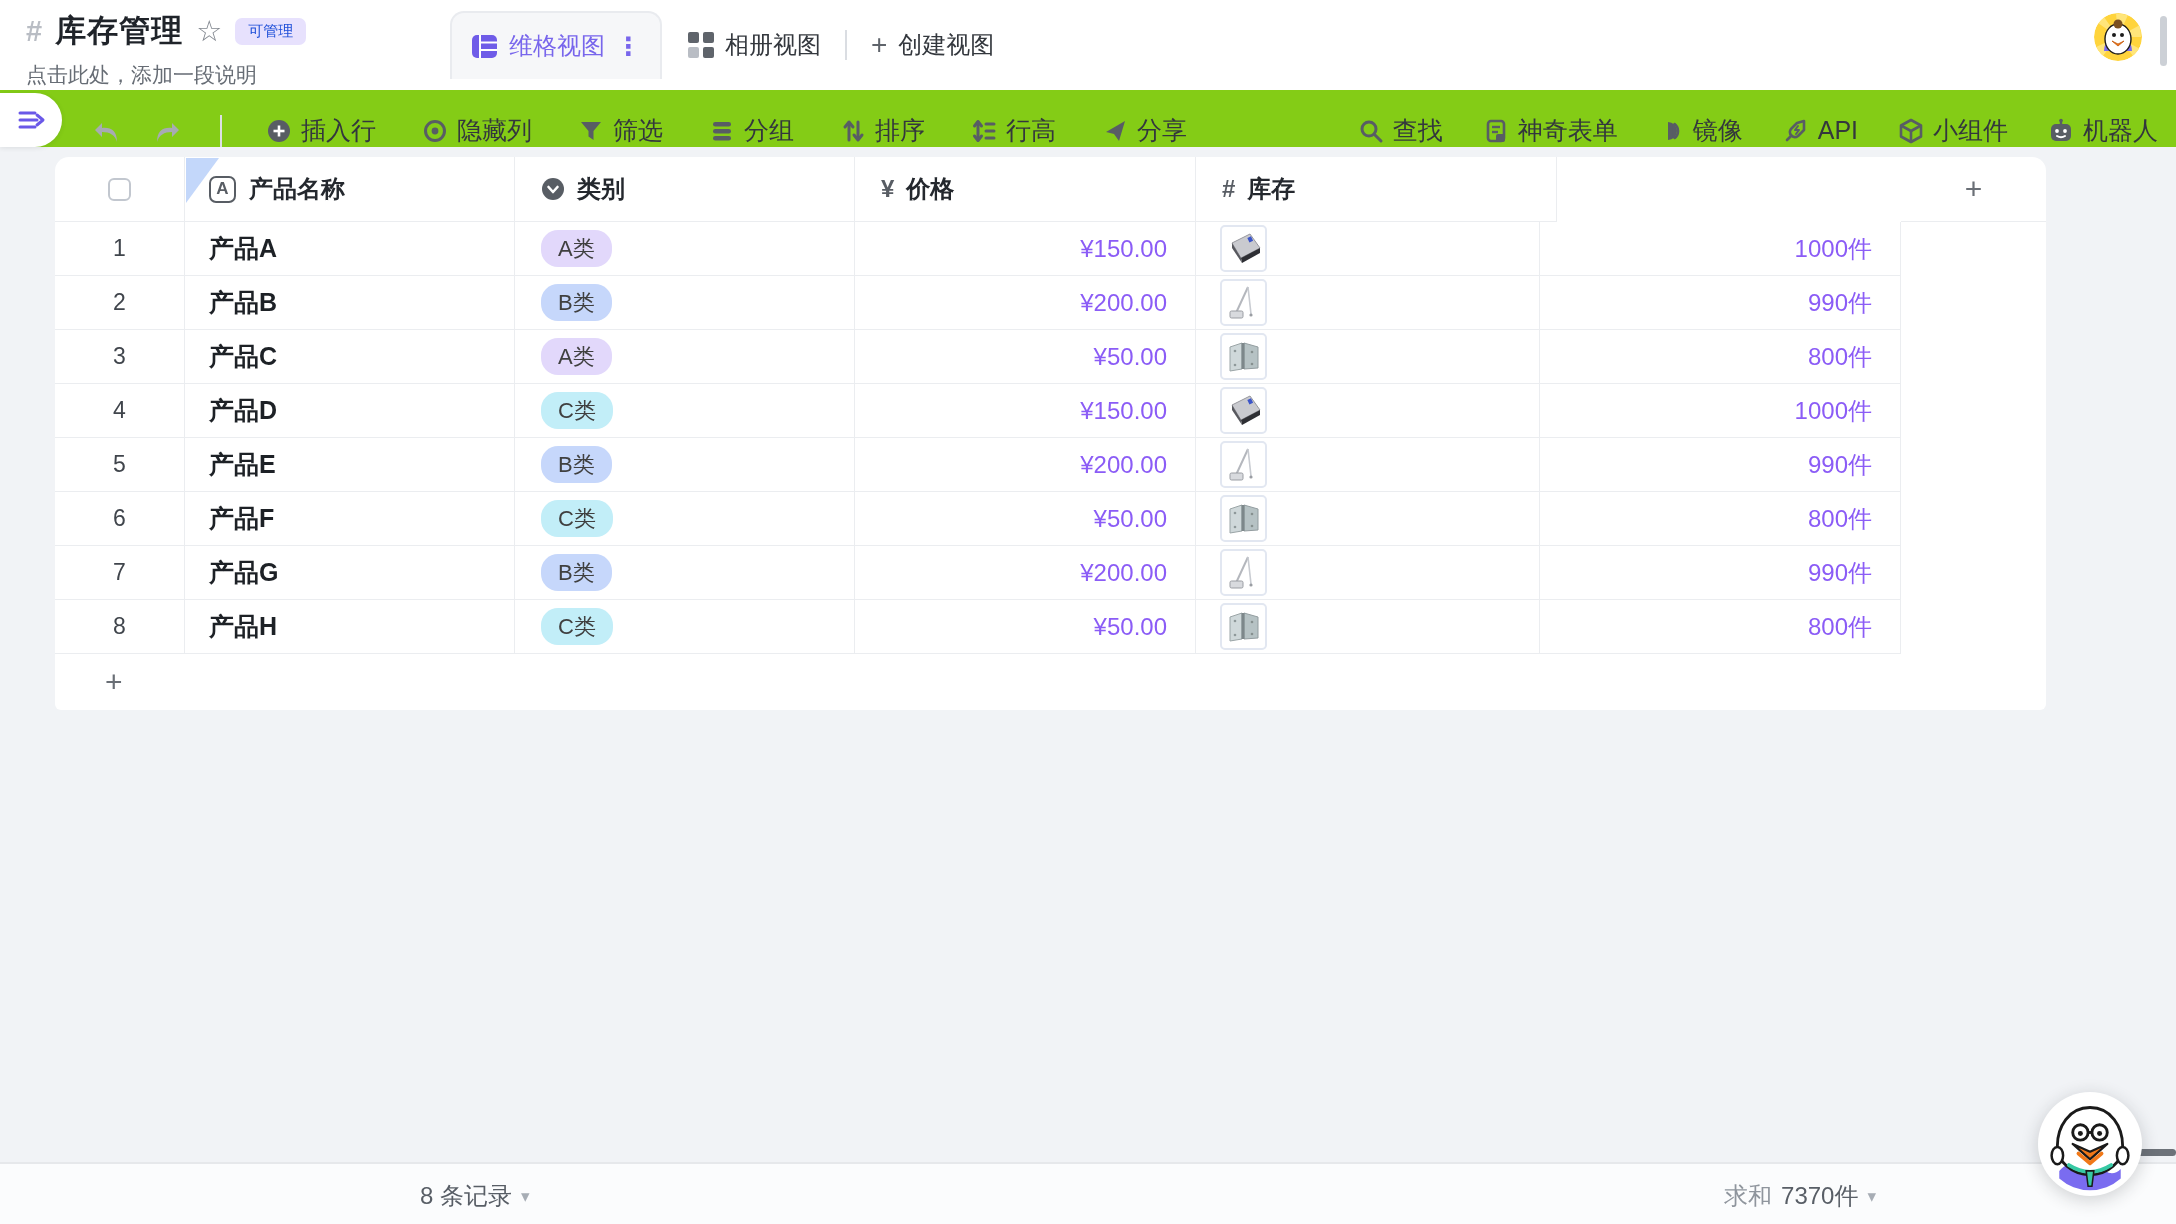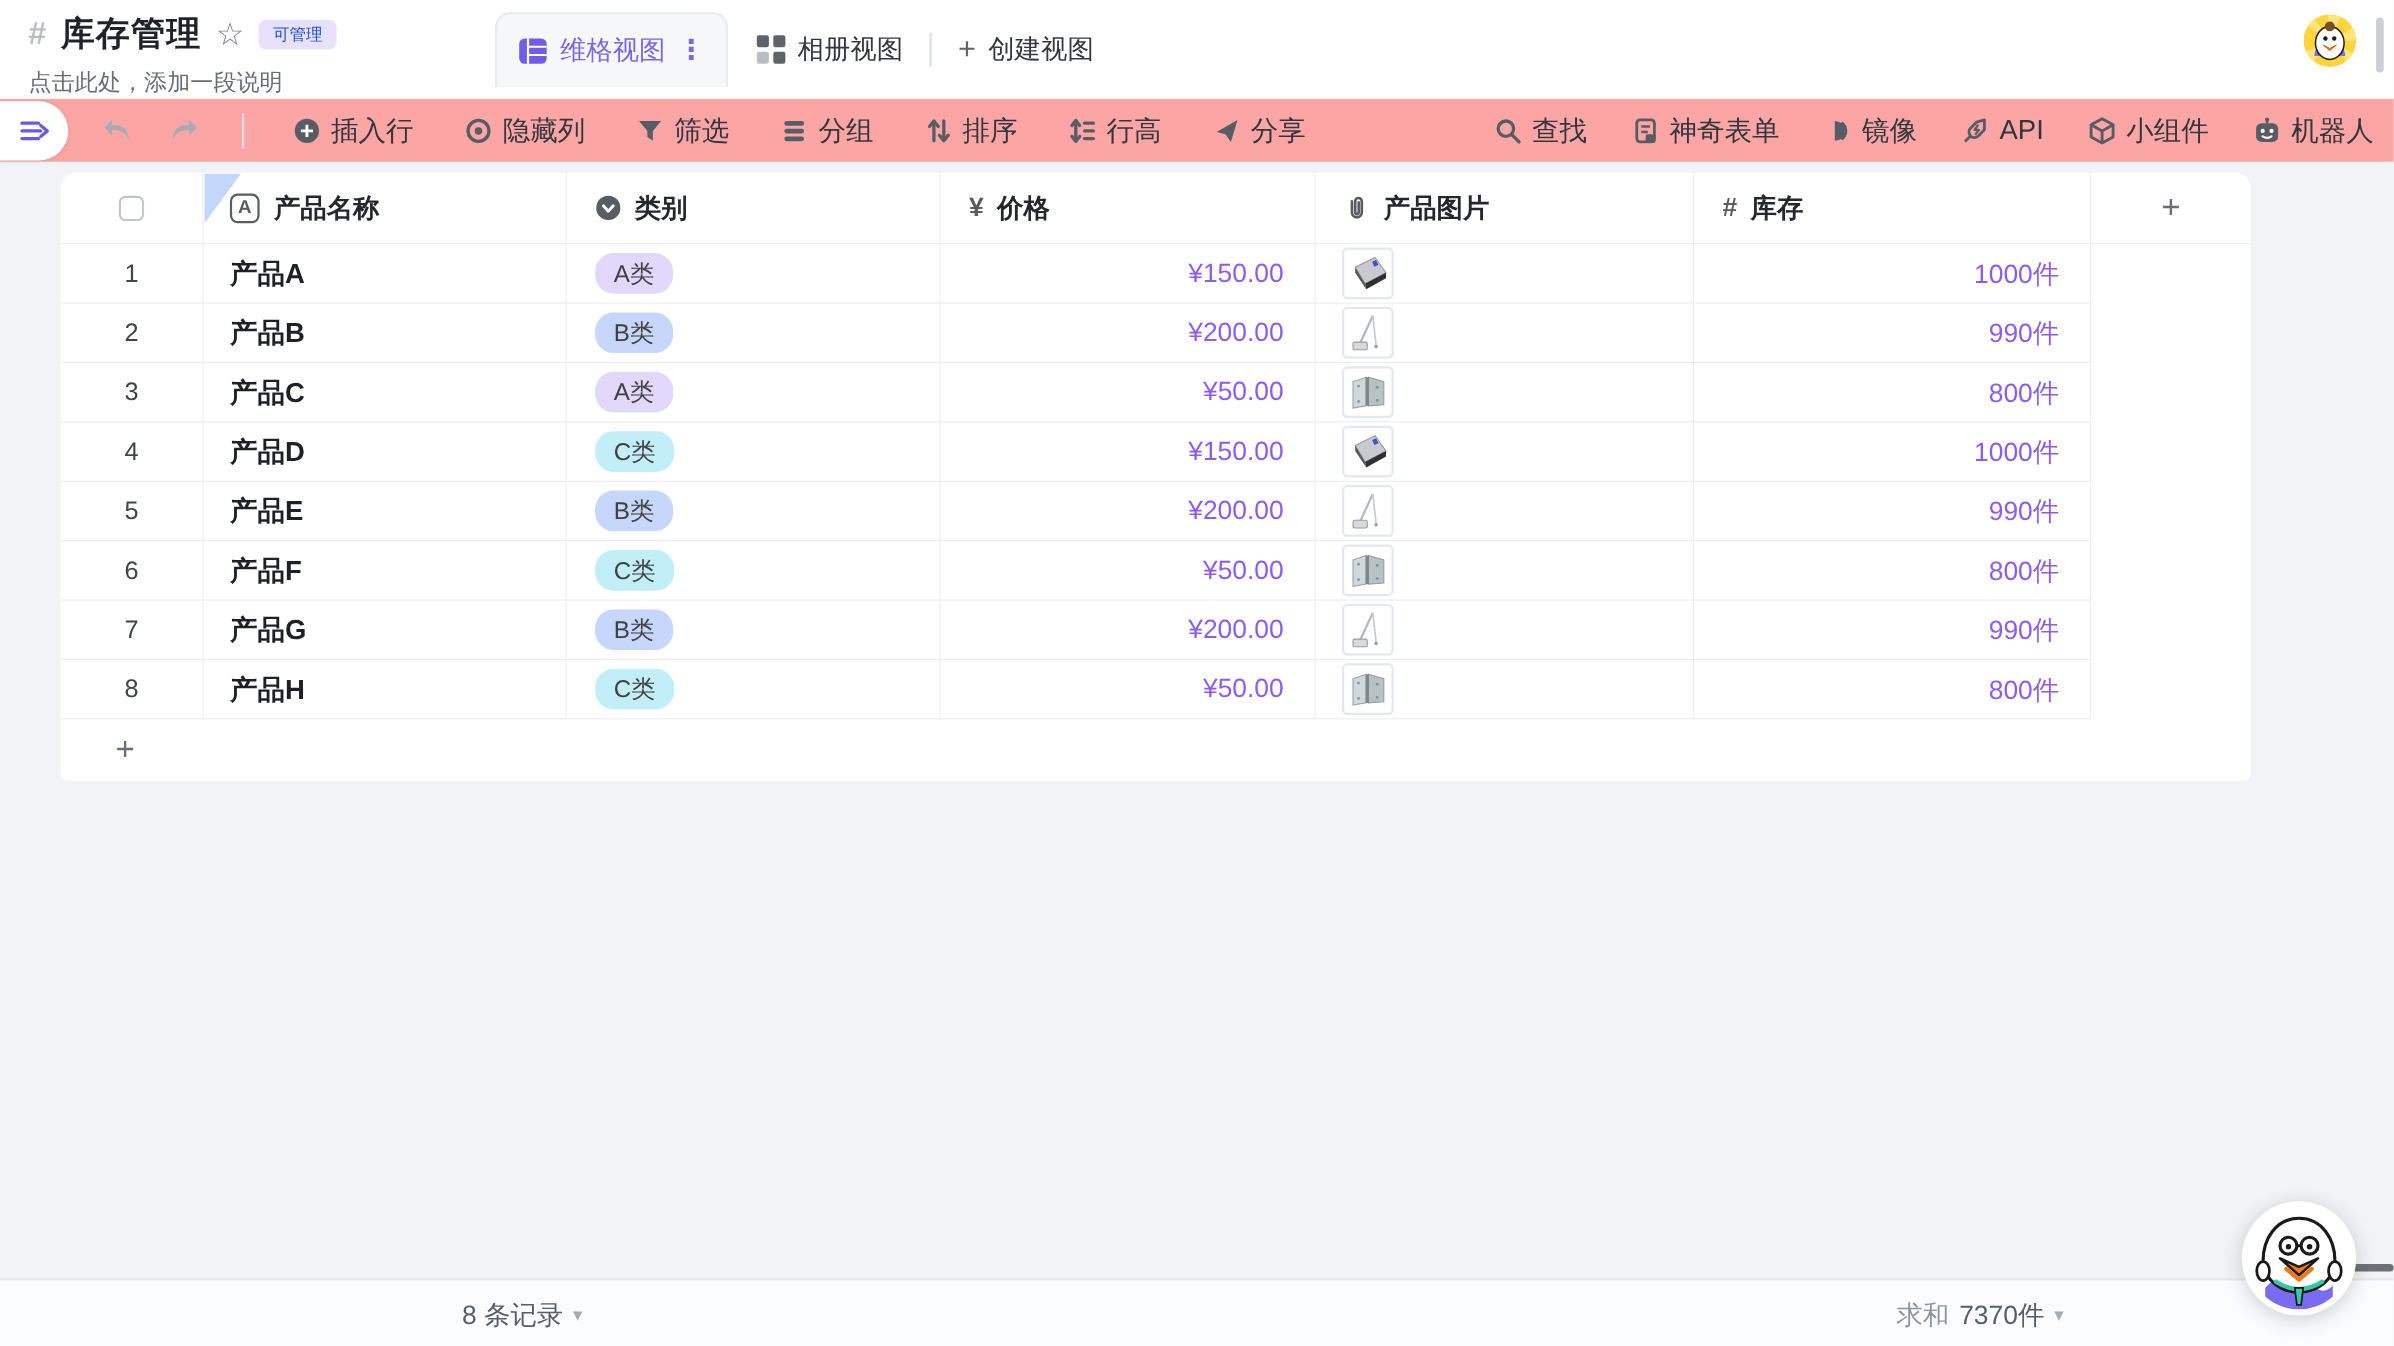--- a/index.html
+++ b/index.html
@@ -25,22 +25,22 @@
   .gallery-ico { width:26px; height:26px; display:grid; grid-template-columns:11px 11px; grid-template-rows:11px 11px; gap:4px; }
   .gallery-ico i { background:#5f646b; border-radius:2px; }
   .gallery-ico i.lite { background:#b9bdc4; }
   .tab-divider { width:2px; height:30px; background:#dadde2; margin:0 24px; }
   .plus-glyph { color:#5f646b; font-size:28px; font-weight:400; line-height:1; }
 
   .avatar { position:absolute; right:34px; top:13px; width:48px; height:48px; border-radius:50%; overflow:hidden; }
   .v-scroll { position:absolute; right:9px; top:16px; width:7px; height:50px; border-radius:4px; background:#ccd0d6; }
 
   
-  .toolbar { position:absolute; top:90px; left:0; right:0; height:57px; background:#fca5a5;
-    display:flex; align-items:center; }
+  .toolbar { position:absolute; top:90px; left:0; right:0; height:57px; background:#84cc16;
+    display:flex; align-items:flex-end; }
   .side-pill { width:62px; height:54px; background:#fff; border-radius:0 28px 28px 0;
     box-shadow:0 1px 5px rgba(31,35,41,.10); display:flex; align-items:center; justify-content:center; flex:none; }
   .hist-btn { margin-left:30px; flex:none; }
   .tb-divider { width:2px; height:32px; background:#dcdfe4; margin-left:38px; flex:none; }
   .tb-left { display:flex; align-items:center; gap:46px; margin-left:44px; }
   .tb-right { display:flex; align-items:center; gap:40px; margin-left:auto; margin-right:18px; }
   .tb-btn { display:flex; align-items:center; gap:9px; font-size:25px; color:#33373d; white-space:nowrap; cursor:pointer; }
   .ico { flex:none; display:block; }
 
   
@@ -300,26 +300,20 @@
         <svg class="ico" width="24" height="24" viewBox="0 0 24 24">
           <circle cx="12" cy="12" r="11" fill="#585d64"></circle>
           <path d="M7.5 10 l4.5 5 4.5-5" fill="none" stroke="#fff" stroke-width="2.6" stroke-linecap="round" stroke-linejoin="round"></path>
         </svg>
         <span>类别</span>
       </div>
       <div class="cell c-price">
         <span class="fld-yen">¥</span>
         <span>价格</span>
       </div>
-      <div class="cell c-img">
-        <svg class="ico" width="26" height="26" viewBox="0 0 26 26">
-          <path d="M9 7 v10 a4.5 4.5 0 0 0 9 0 V7 a3 3 0 0 0 -6 0 v10 a1.6 1.6 0 0 0 3.2 0 V8" fill="none" stroke="#585d64" stroke-width="2.4" stroke-linecap="round"></path>
-        </svg>
-        <span>产品图片</span>
-      </div>
       <div class="cell c-stock">
         <span class="fld-hash">#</span>
         <span>库存</span>
       </div>
     </div>
     <div id="rows">
   <div class="d-row">
     <div class="cell c-handle">
             <span class="row-index">1</span>
           </div>

